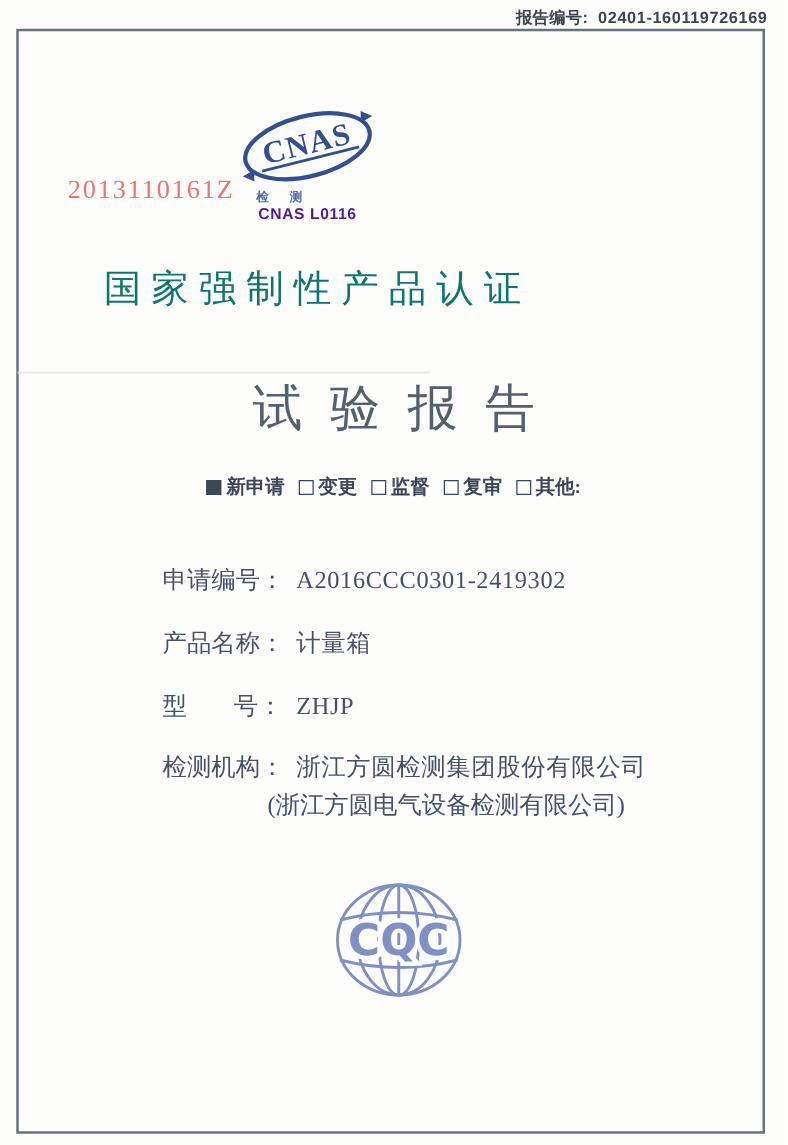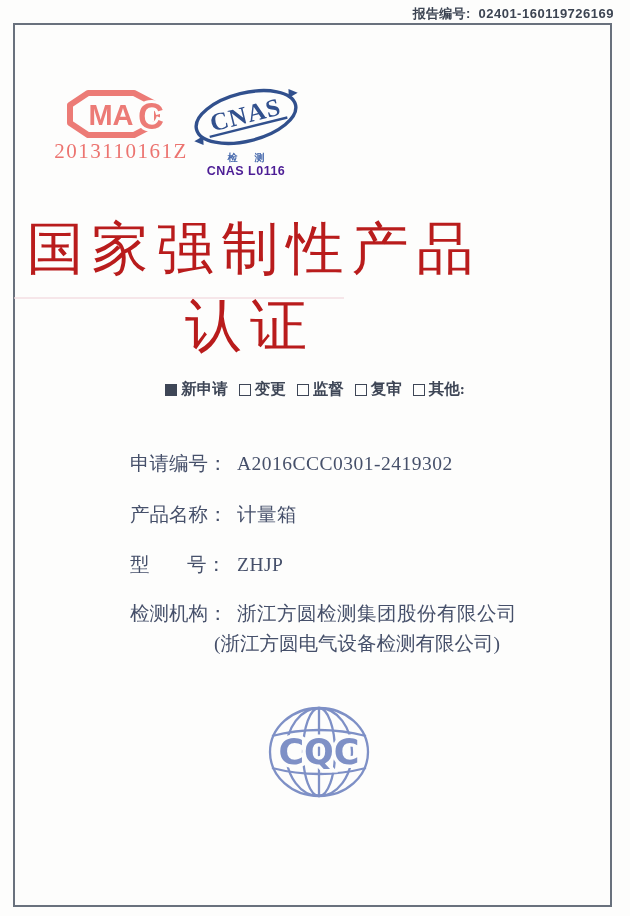--- a/index.html
+++ b/index.html
@@ -30,34 +30,34 @@
   .cma{position:absolute;left:64px;top:88px;}
   .cma-number{
     position:absolute;left:46px;top:139px;width:150px;
     text-align:center;
     font-size:21px;color:#ec7470;letter-spacing:1.5px;
     font-family:"Liberation Serif","DejaVu Serif",serif;
   }
   
   .cnas{position:absolute;left:190px;top:80px;}
   .cnas-sub1{
-    position:absolute;left:198px;top:151px;width:96px;text-align:center;
+    position:absolute;left:198px;top:151px;width:96px;text-align:left;
     font-size:10px;color:#4a6cae;letter-spacing:7px;text-indent:7px;
     font-family:"Liberation Sans","DejaVu Sans",sans-serif;font-weight:600;
   }
   .cnas-sub2{
     position:absolute;left:190px;top:164px;width:112px;text-align:center;
     font-size:12.5px;color:#4c1d95;letter-spacing:0.5px;
     font-family:"Liberation Sans","DejaVu Sans",sans-serif;font-weight:bold;
   }
 
   
   .title1{
     position:absolute;left:0;top:211px;width:500px;text-align:center;
-    font-size:57px;color:#b91c1c;letter-spacing:8px;text-indent:8px;
+    font-size:30px;color:#0f766e;letter-spacing:8px;text-indent:8px;
     font-weight:500;
   }
   .title2{
     position:absolute;left:0;top:299px;width:630px;text-align:center;
     font-size:40px;color:#565f6d;letter-spacing:22px;text-indent:22px;
     font-weight:500;
   }
   .scan-line{
     position:absolute;left:14px;top:297px;width:330px;height:2px;
     background:#f2dade;opacity:.65;
@@ -98,46 +98,40 @@
 
 <div class="page">
 
   <div class="frame"></div>
 
   <div class="report-no">
     <span>报告编号:</span>
     <span class="val">02401-160119726169</span>
   </div>
 
-  <div class="cma">
-    <svg width="100" height="52" viewBox="0 0 100 52">
-      <path d="M24 5 H70 L93 17 V35 L70 47 H24 L6 35 V17 Z" fill="none" stroke="#ec7b76" stroke-width="6" stroke-linejoin="round"></path>
-      <text x="47" y="37" text-anchor="middle" font-size="29" font-weight="bold" font-family="Liberation Sans, DejaVu Sans, sans-serif" fill="#ec7b76">MA</text>
-      <text x="100" y="41" text-anchor="end" font-size="36" font-weight="bold" font-family="Liberation Sans, DejaVu Sans, sans-serif" fill="#ec7b76" stroke="#fdfdfc" stroke-width="6" paint-order="stroke">C</text>
-    </svg>
-  </div>
   <div class="cma-number">2013110161Z</div>
 
   <div class="cnas">
     <svg width="112" height="74" viewBox="0 0 112 74">
       <g transform="rotate(-14 56 37)">
         <ellipse cx="56" cy="37" rx="51" ry="24" fill="none" stroke="#31508d" stroke-width="3.4"></ellipse>
         <polygon points="104,20 112,26 102,29" fill="#31508d"></polygon>
         <polygon points="8,54 0,48 10,45" fill="#31508d"></polygon>
         <rect x="17" y="26" width="78" height="19" fill="#fdfdfc"></rect>
         <text x="56" y="43" text-anchor="middle" font-size="25" font-weight="bold" font-family="Liberation Serif, DejaVu Serif, serif" fill="#31508d" letter-spacing="1">CNAS</text>
         <line x1="16" y1="47.5" x2="96" y2="47.5" stroke="#31508d" stroke-width="2.4"></line>
       </g>
     </svg>
   </div>
   <div class="cnas-sub1">检 测</div>
   <div class="cnas-sub2">CNAS L0116</div>
 
   <div class="title1">国家强制性产品认证</div>
   <div class="scan-line"></div>
+  <div class="title2">试验报告</div>
 
   <div class="apptype">
     <span class="opt">
       <span class="box filled"></span>
         <span class="opt-label">新申请</span>
     </span>
   <span class="opt">
       <span class="box"></span>
         <span class="opt-label">变更</span>
     </span>

